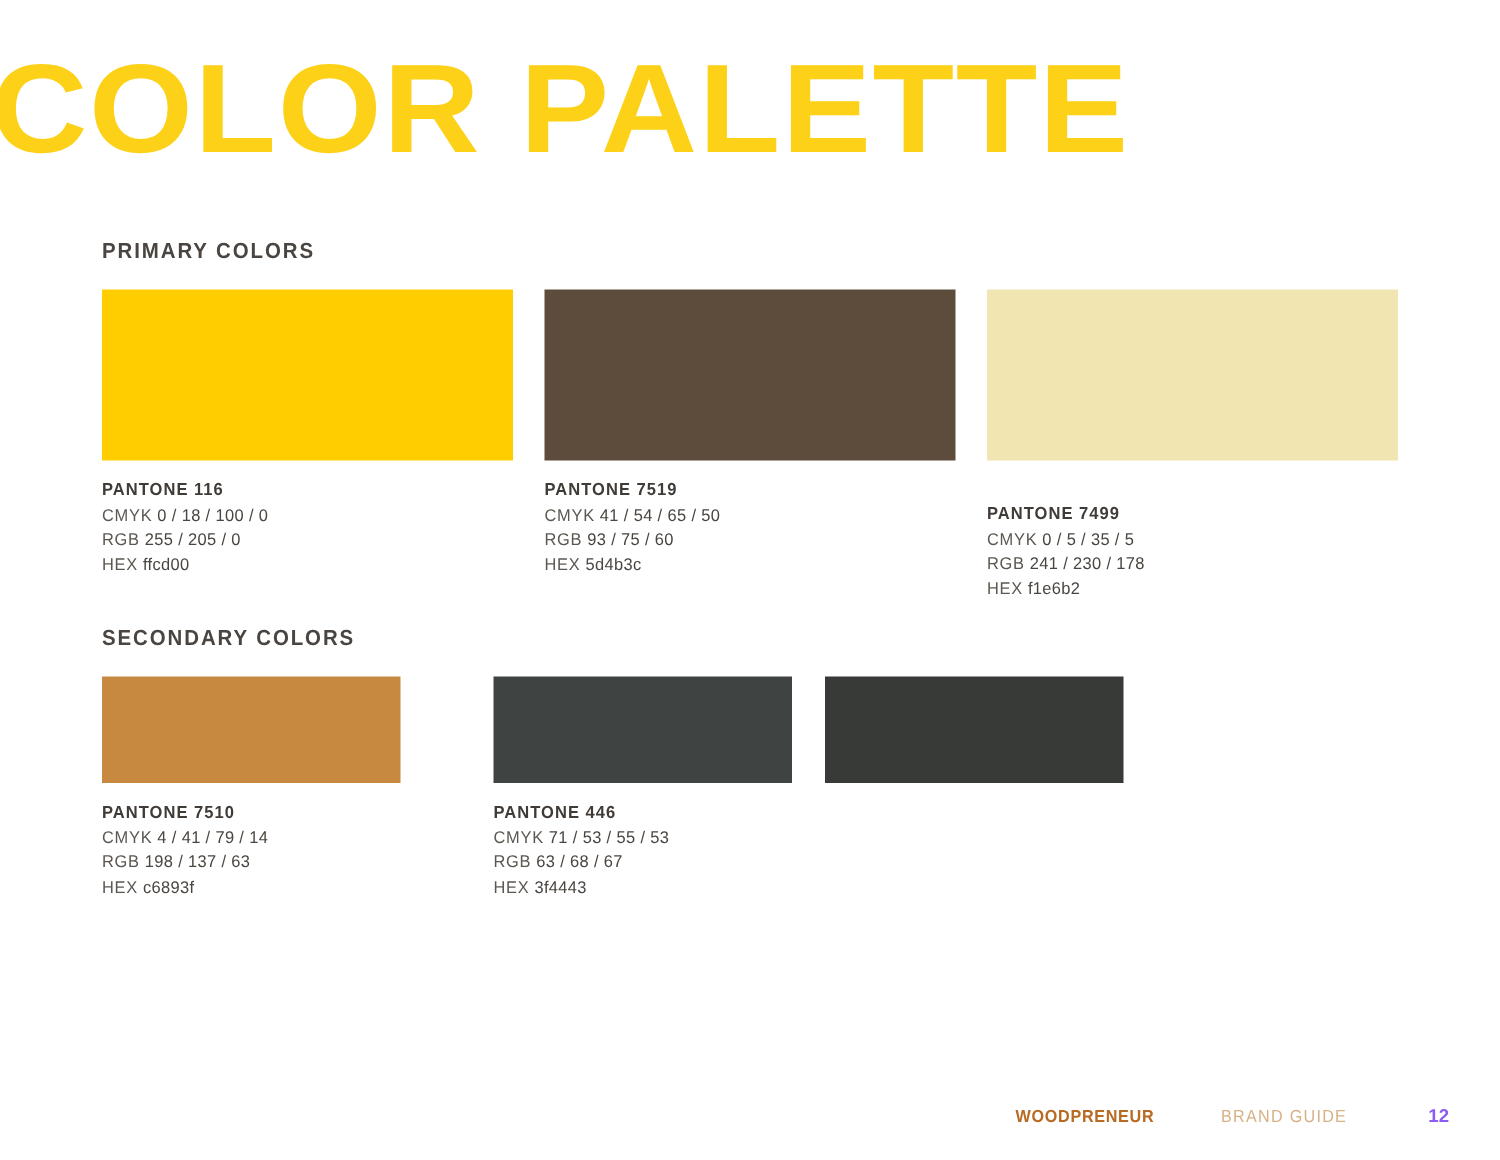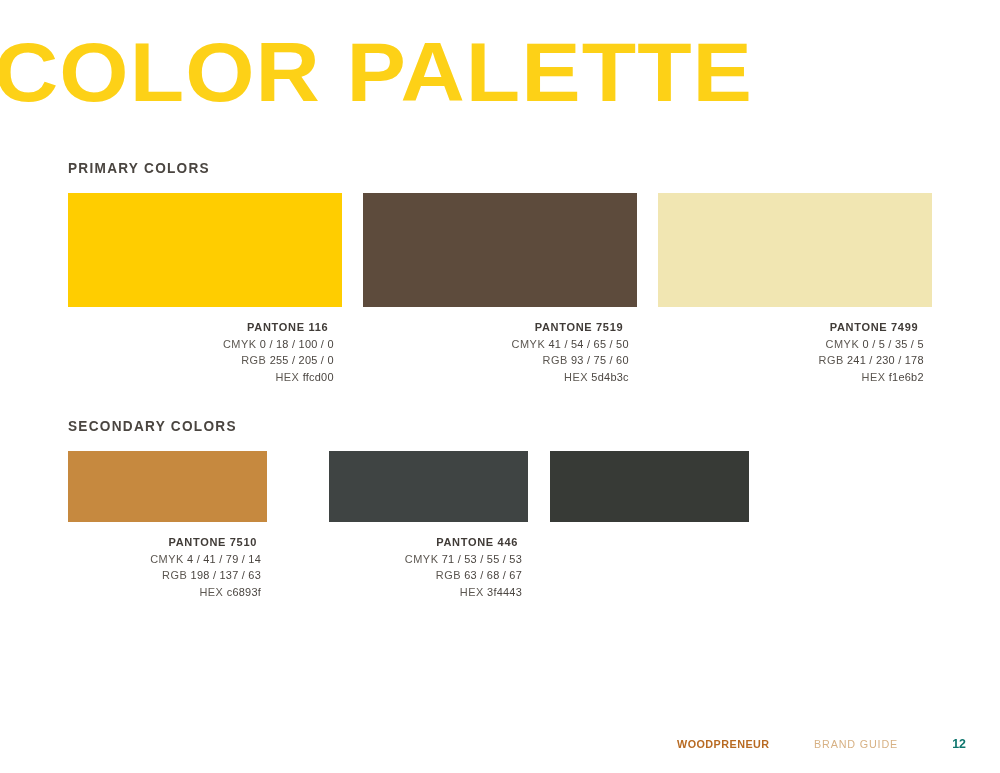--- a/index.html
+++ b/index.html
@@ -49,21 +49,20 @@
     color: #4a4540;
     margin: 0 0 17px 0;
     transform: scaleX(0.94);
     transform-origin: left center;
     white-space: nowrap;
   }
 
   .swatch-row {
     display: flex;
     align-items: flex-start;
-    text-align: right;
   }
 
   .swatch-cell {
     display: flex;
     flex-direction: column;
   }
 
   .swatch-block {
     width: 100%;
     box-sizing: border-box;
@@ -129,21 +128,21 @@
     letter-spacing: 0.9px;
     color: #d7b184;
     margin-left: 5px;
     transform: scaleX(0.93);
     transform-origin: left center;
   }
   .footer-page {
     font-family: "Liberation Sans", sans-serif;
     font-weight: 700;
     font-size: 12.4px;
-    color: #0f766e;
+    color: #8b5cf6;
     margin-left: 16px;
   }
 </style>
 </head>
 <body style="background-color: rgb(255, 255, 255);">
 
 <h1 class="page-title" style="color: rgb(253, 209, 23);">COLOR PALETTE</h1>
 
 <section class="section" id="primary-section">
   <h2 class="section-heading">PRIMARY COLORS</h2>
@@ -180,21 +179,21 @@
           <span class="spec-key">RGB</span>
           <span class="spec-val">93 / 75 / 60</span>
         </div>
         <div class="spec-line">
           <span class="spec-key">HEX</span>
           <span class="spec-val">5d4b3c</span>
         </div>
       </div>
     </div>
 
-    <div class="swatch-cell" style="width:274px;">
+    <div class="swatch-cell" style="width:274px;gap:16px;">
       <div class="swatch-block" style="background-color: rgb(241, 230, 178);"></div>
       <div class="swatch-info">
         <div class="swatch-name">PANTONE 7499</div>
         <div class="spec-line">
           <span class="spec-key">CMYK</span>
           <span class="spec-val">0 / 5 / 35 / 5</span>
         </div>
         <div class="spec-line">
           <span class="spec-key">RGB</span>
           <span class="spec-val">241 / 230 / 178</span>

